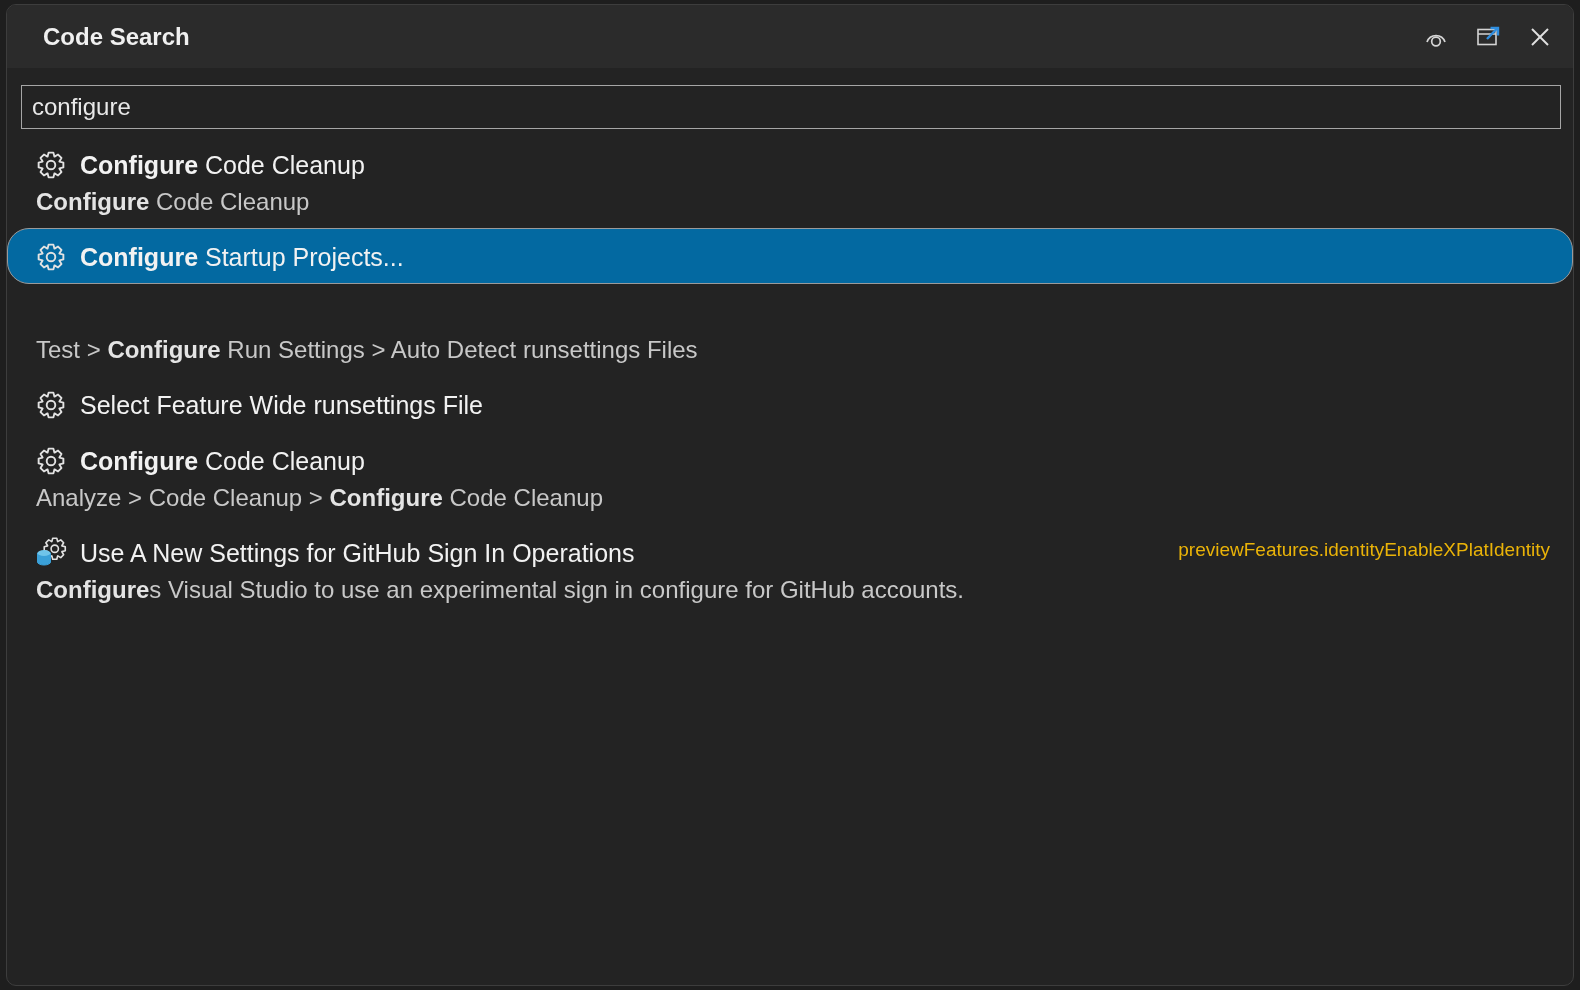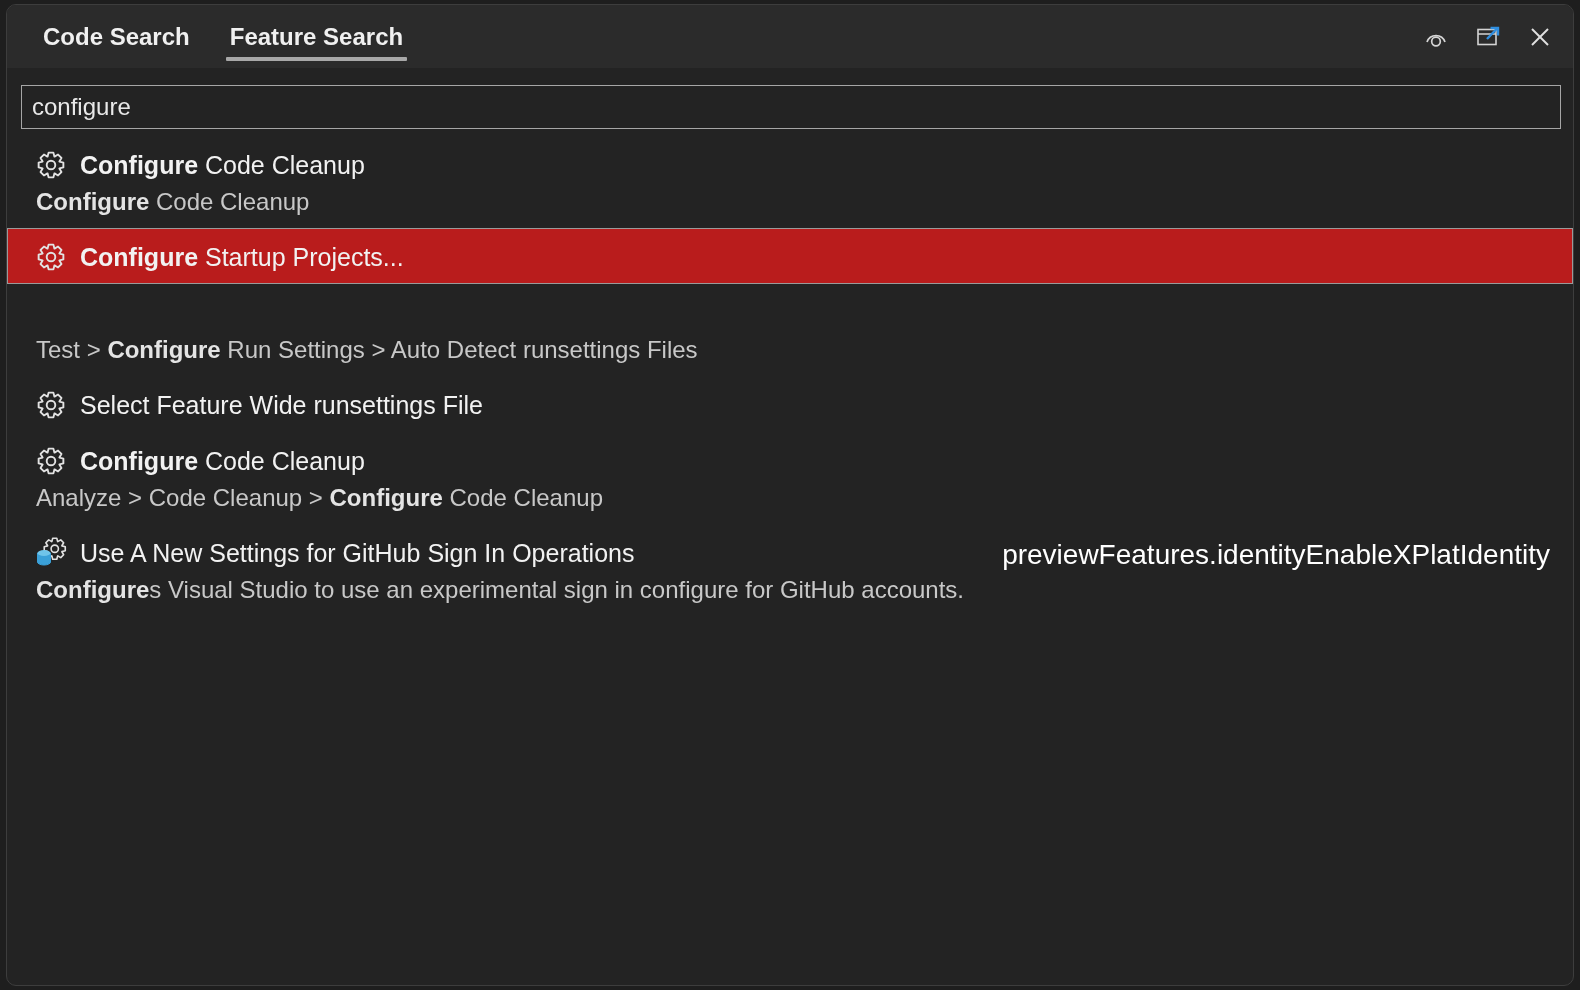--- a/index.html
+++ b/index.html
@@ -114,22 +114,23 @@
     width: 1566px;
     bottom: 0;
   }
   .result {
     position: relative;
     box-sizing: border-box;
     padding: 10px 16px 8px 16px;
     border: 1px solid transparent;
   }
   .result.selected {
-    background: #b91c1c;
+    background: #0369a1;
     border-color: #9a9a9a;
+    border-radius: 22px;
   }
   .res-title-row {
     display: flex;
     align-items: center;
     height: 36px;
   }
   .res-icon {
     width: 40px;
     min-width: 40px;
     height: 32px;
@@ -151,38 +152,35 @@
     white-space: nowrap;
     margin-left: 12px;
     margin-top: 2px;
     line-height: 34px;
   }
   .res-sub .hl { font-weight: bold; color: #e4e4e4; }
   .res-flag {
     position: absolute;
     right: 22px;
     top: 14px;
-    font-size: 28px;
-    color: #ffffff;
+    font-size: 19px;
+    color: #eab308;
     white-space: nowrap;
   }
 </style>
 </head>
 <body>
 
 <div id="window">
 
   <div id="titlebar">
 
     <div id="tabs">
       <div class="tab">
         <span>Code Search</span>
-      </div>
-      <div class="tab active">
-        <span>Feature Search</span>
       </div>
     </div>
 
     <div id="winbuttons">
       <div class="winbtn">
         <svg width="26" height="26" viewBox="0 0 26 26">
           <path d="M4 18 A9.5 9.5 0 0 1 22 18" fill="none" stroke="#d4d4d4" stroke-width="1.7"></path>
           <circle cx="13" cy="17.5" r="4.3" fill="none" stroke="#d4d4d4" stroke-width="1.7"></circle>
         </svg>
       </div>

